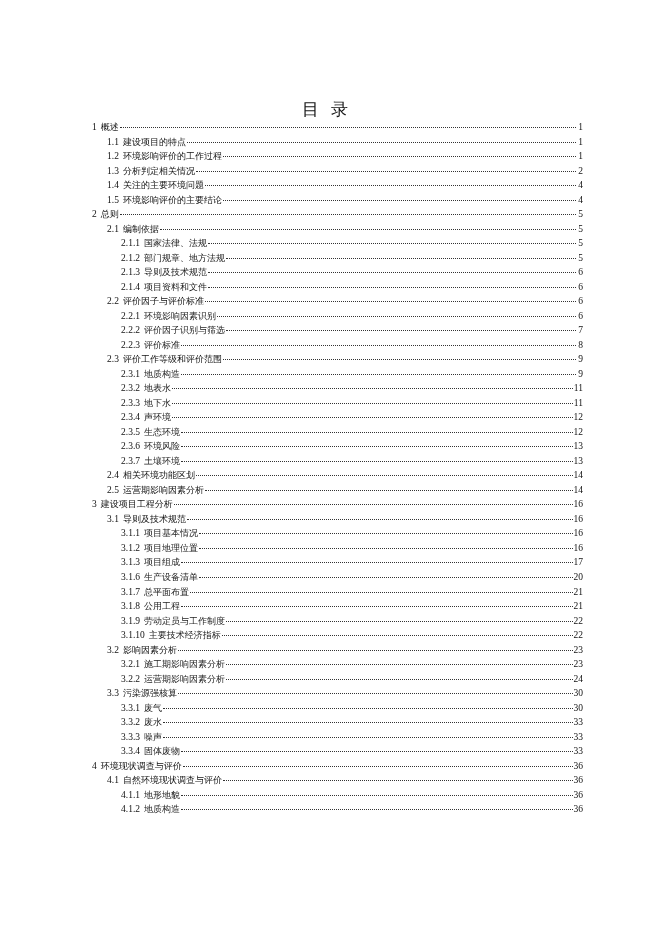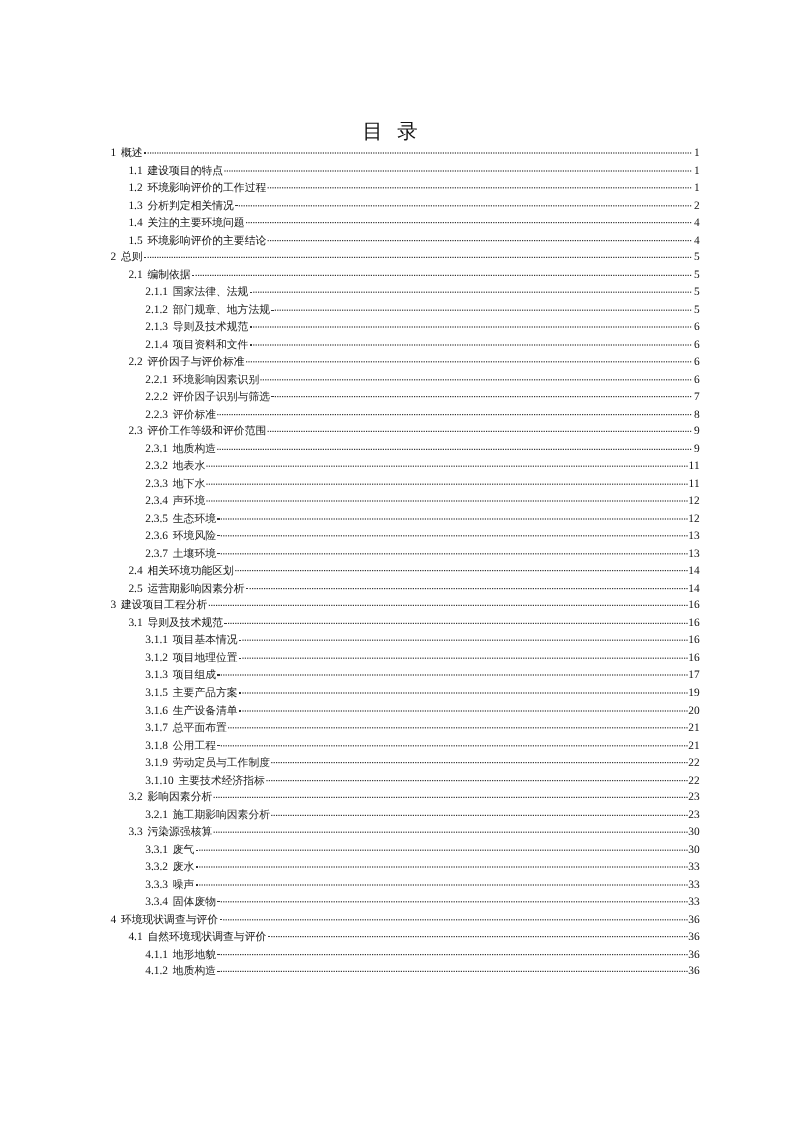--- a/index.html
+++ b/index.html
@@ -269,26 +269,20 @@
         <span class="leader"></span>
         <span class="page-num">16</span>
       </li>
       <li class="toc-row lvl3">
         <span class="num">3.1.3</span>
         <span class="label">项目组成</span>
         <span class="leader"></span>
         <span class="page-num">17</span>
       </li>
       <li class="toc-row lvl3">
-        <span class="num">3.1.5</span>
-        <span class="label">主要产品方案</span>
-        <span class="leader"></span>
-        <span class="page-num">19</span>
-      </li>
-      <li class="toc-row lvl3">
         <span class="num">3.1.6</span>
         <span class="label">生产设备清单</span>
         <span class="leader"></span>
         <span class="page-num">20</span>
       </li>
       <li class="toc-row lvl3">
         <span class="num">3.1.7</span>
         <span class="label">总平面布置</span>
         <span class="leader"></span>
         <span class="page-num">21</span>
@@ -315,20 +309,26 @@
         <span class="num">3.2</span>
         <span class="label">影响因素分析</span>
         <span class="leader"></span>
         <span class="page-num">23</span>
       </li>
       <li class="toc-row lvl3">
         <span class="num">3.2.1</span>
         <span class="label">施工期影响因素分析</span>
         <span class="leader"></span>
         <span class="page-num">23</span>
+      </li>
+      <li class="toc-row lvl3">
+        <span class="num">3.2.2</span>
+        <span class="label">运营期影响因素分析</span>
+        <span class="leader"></span>
+        <span class="page-num">24</span>
       </li>
       <li class="toc-row lvl2">
         <span class="num">3.3</span>
         <span class="label">污染源强核算</span>
         <span class="leader"></span>
         <span class="page-num">30</span>
       </li>
       <li class="toc-row lvl3">
         <span class="num">3.3.1</span>
         <span class="label">废气</span>

